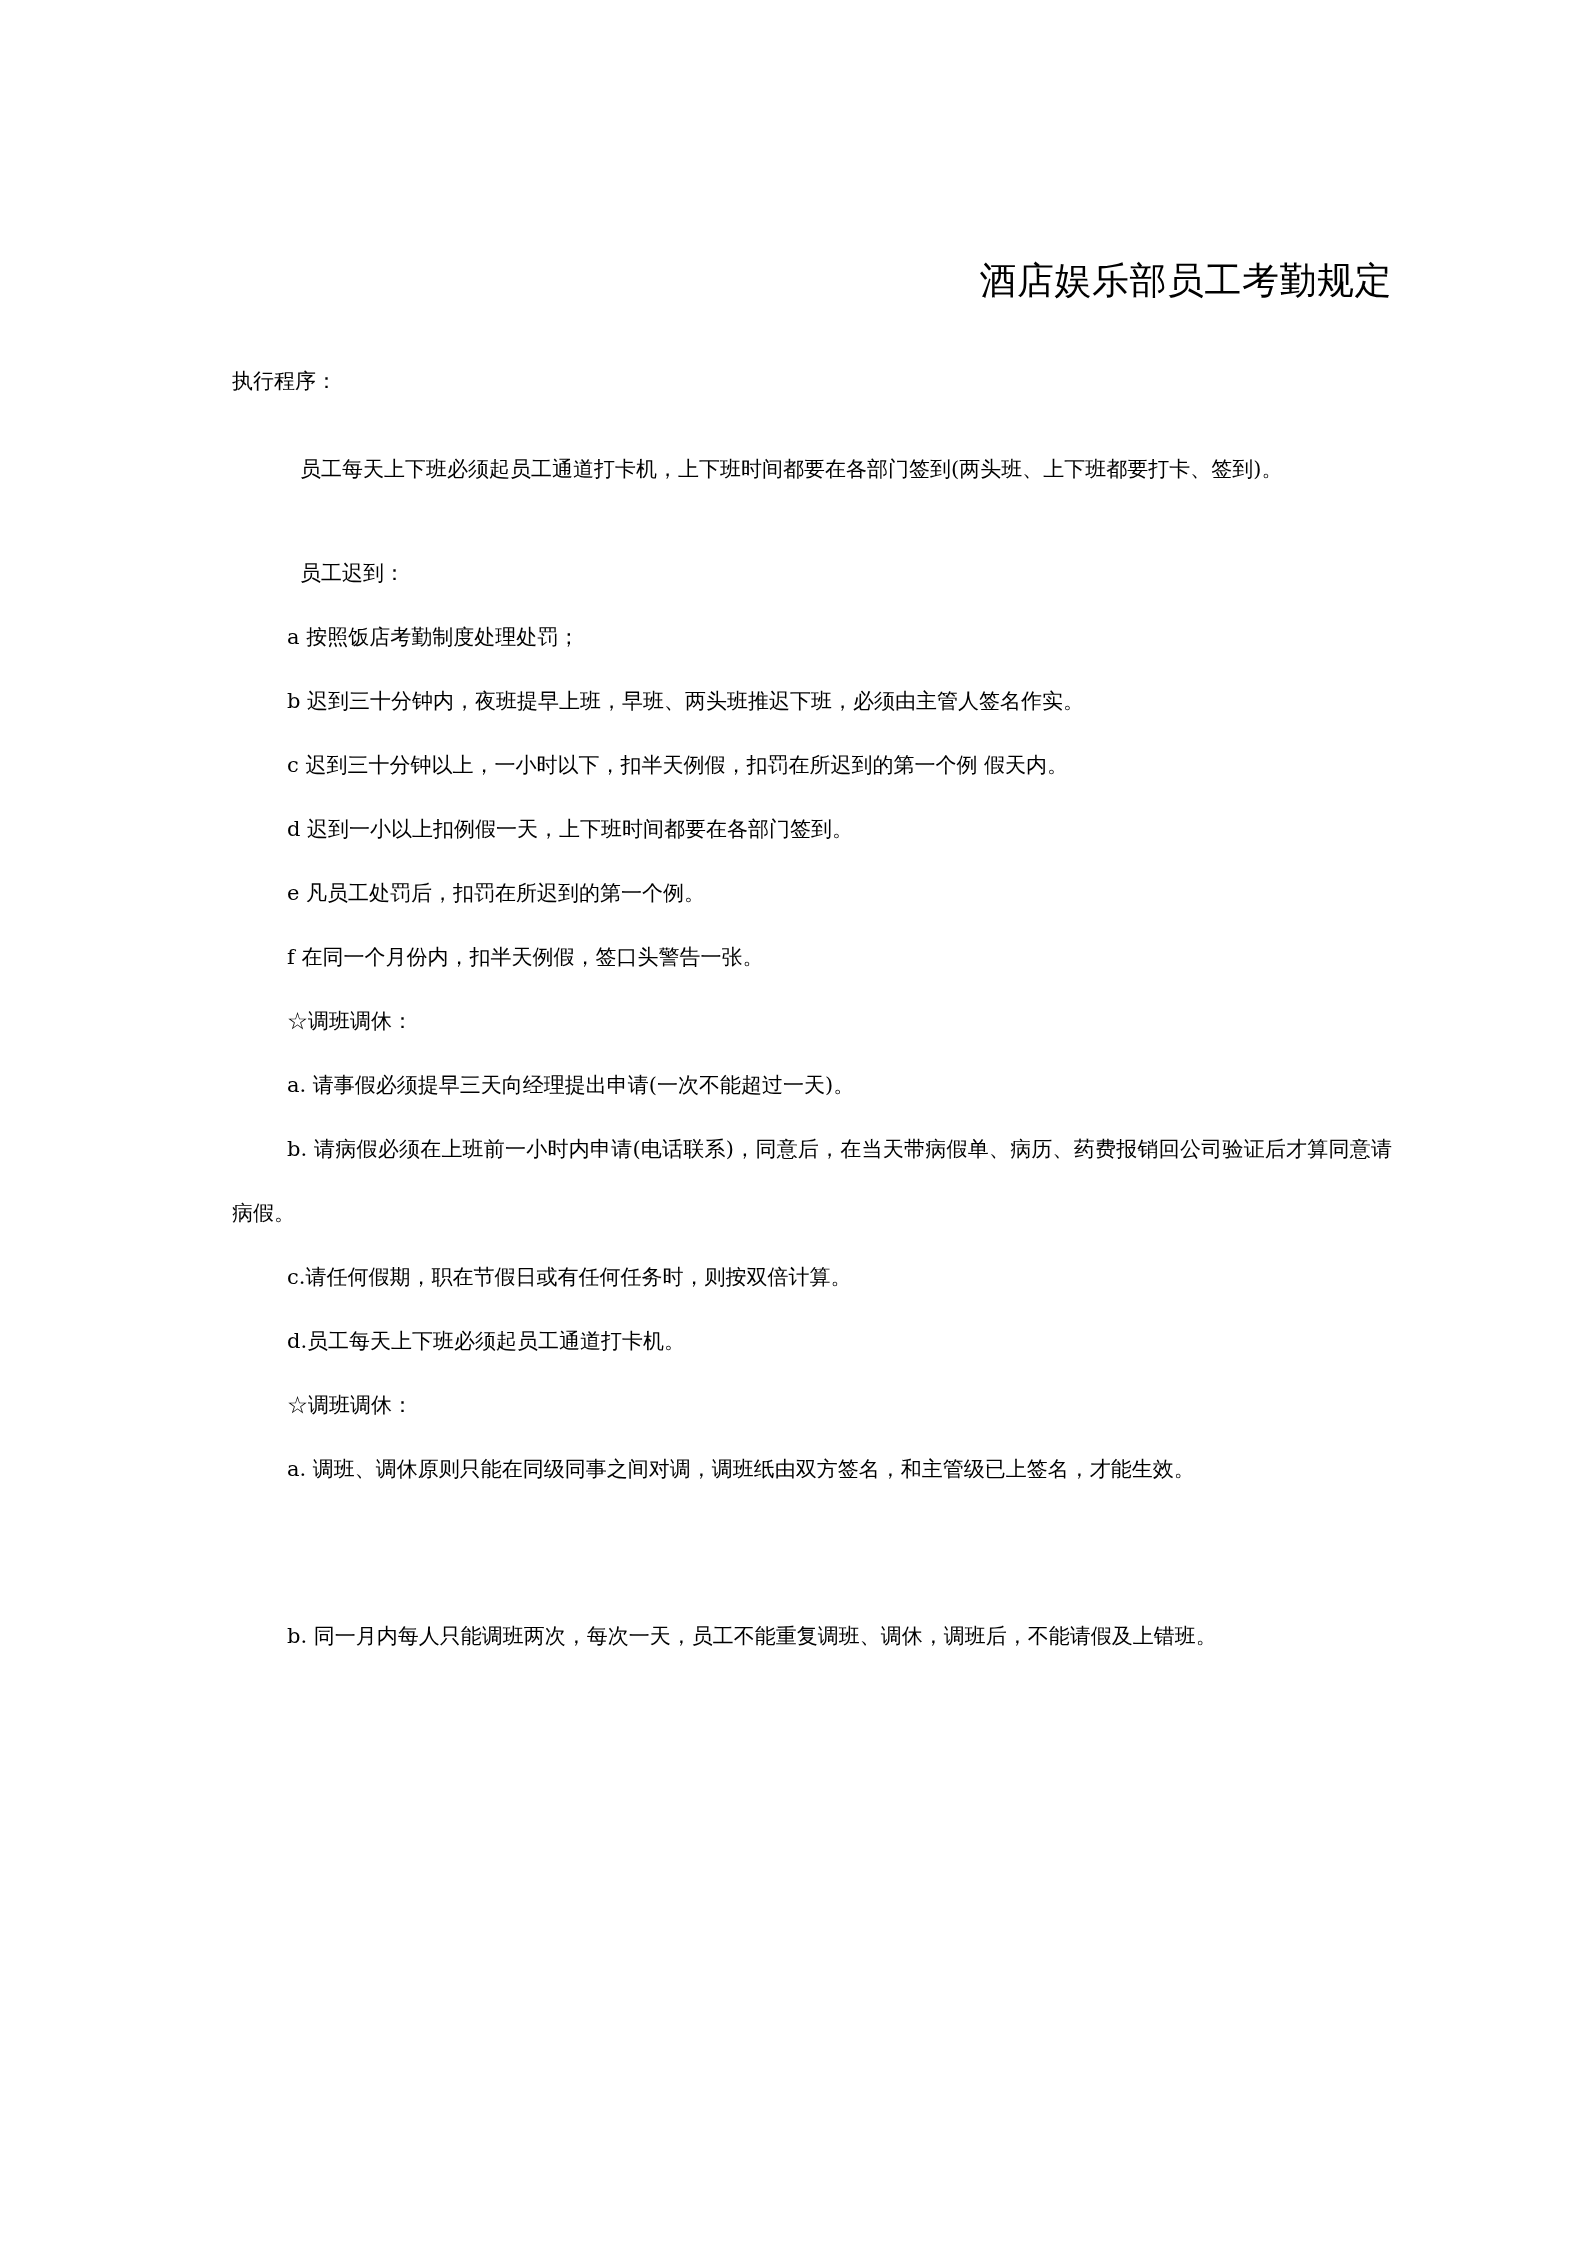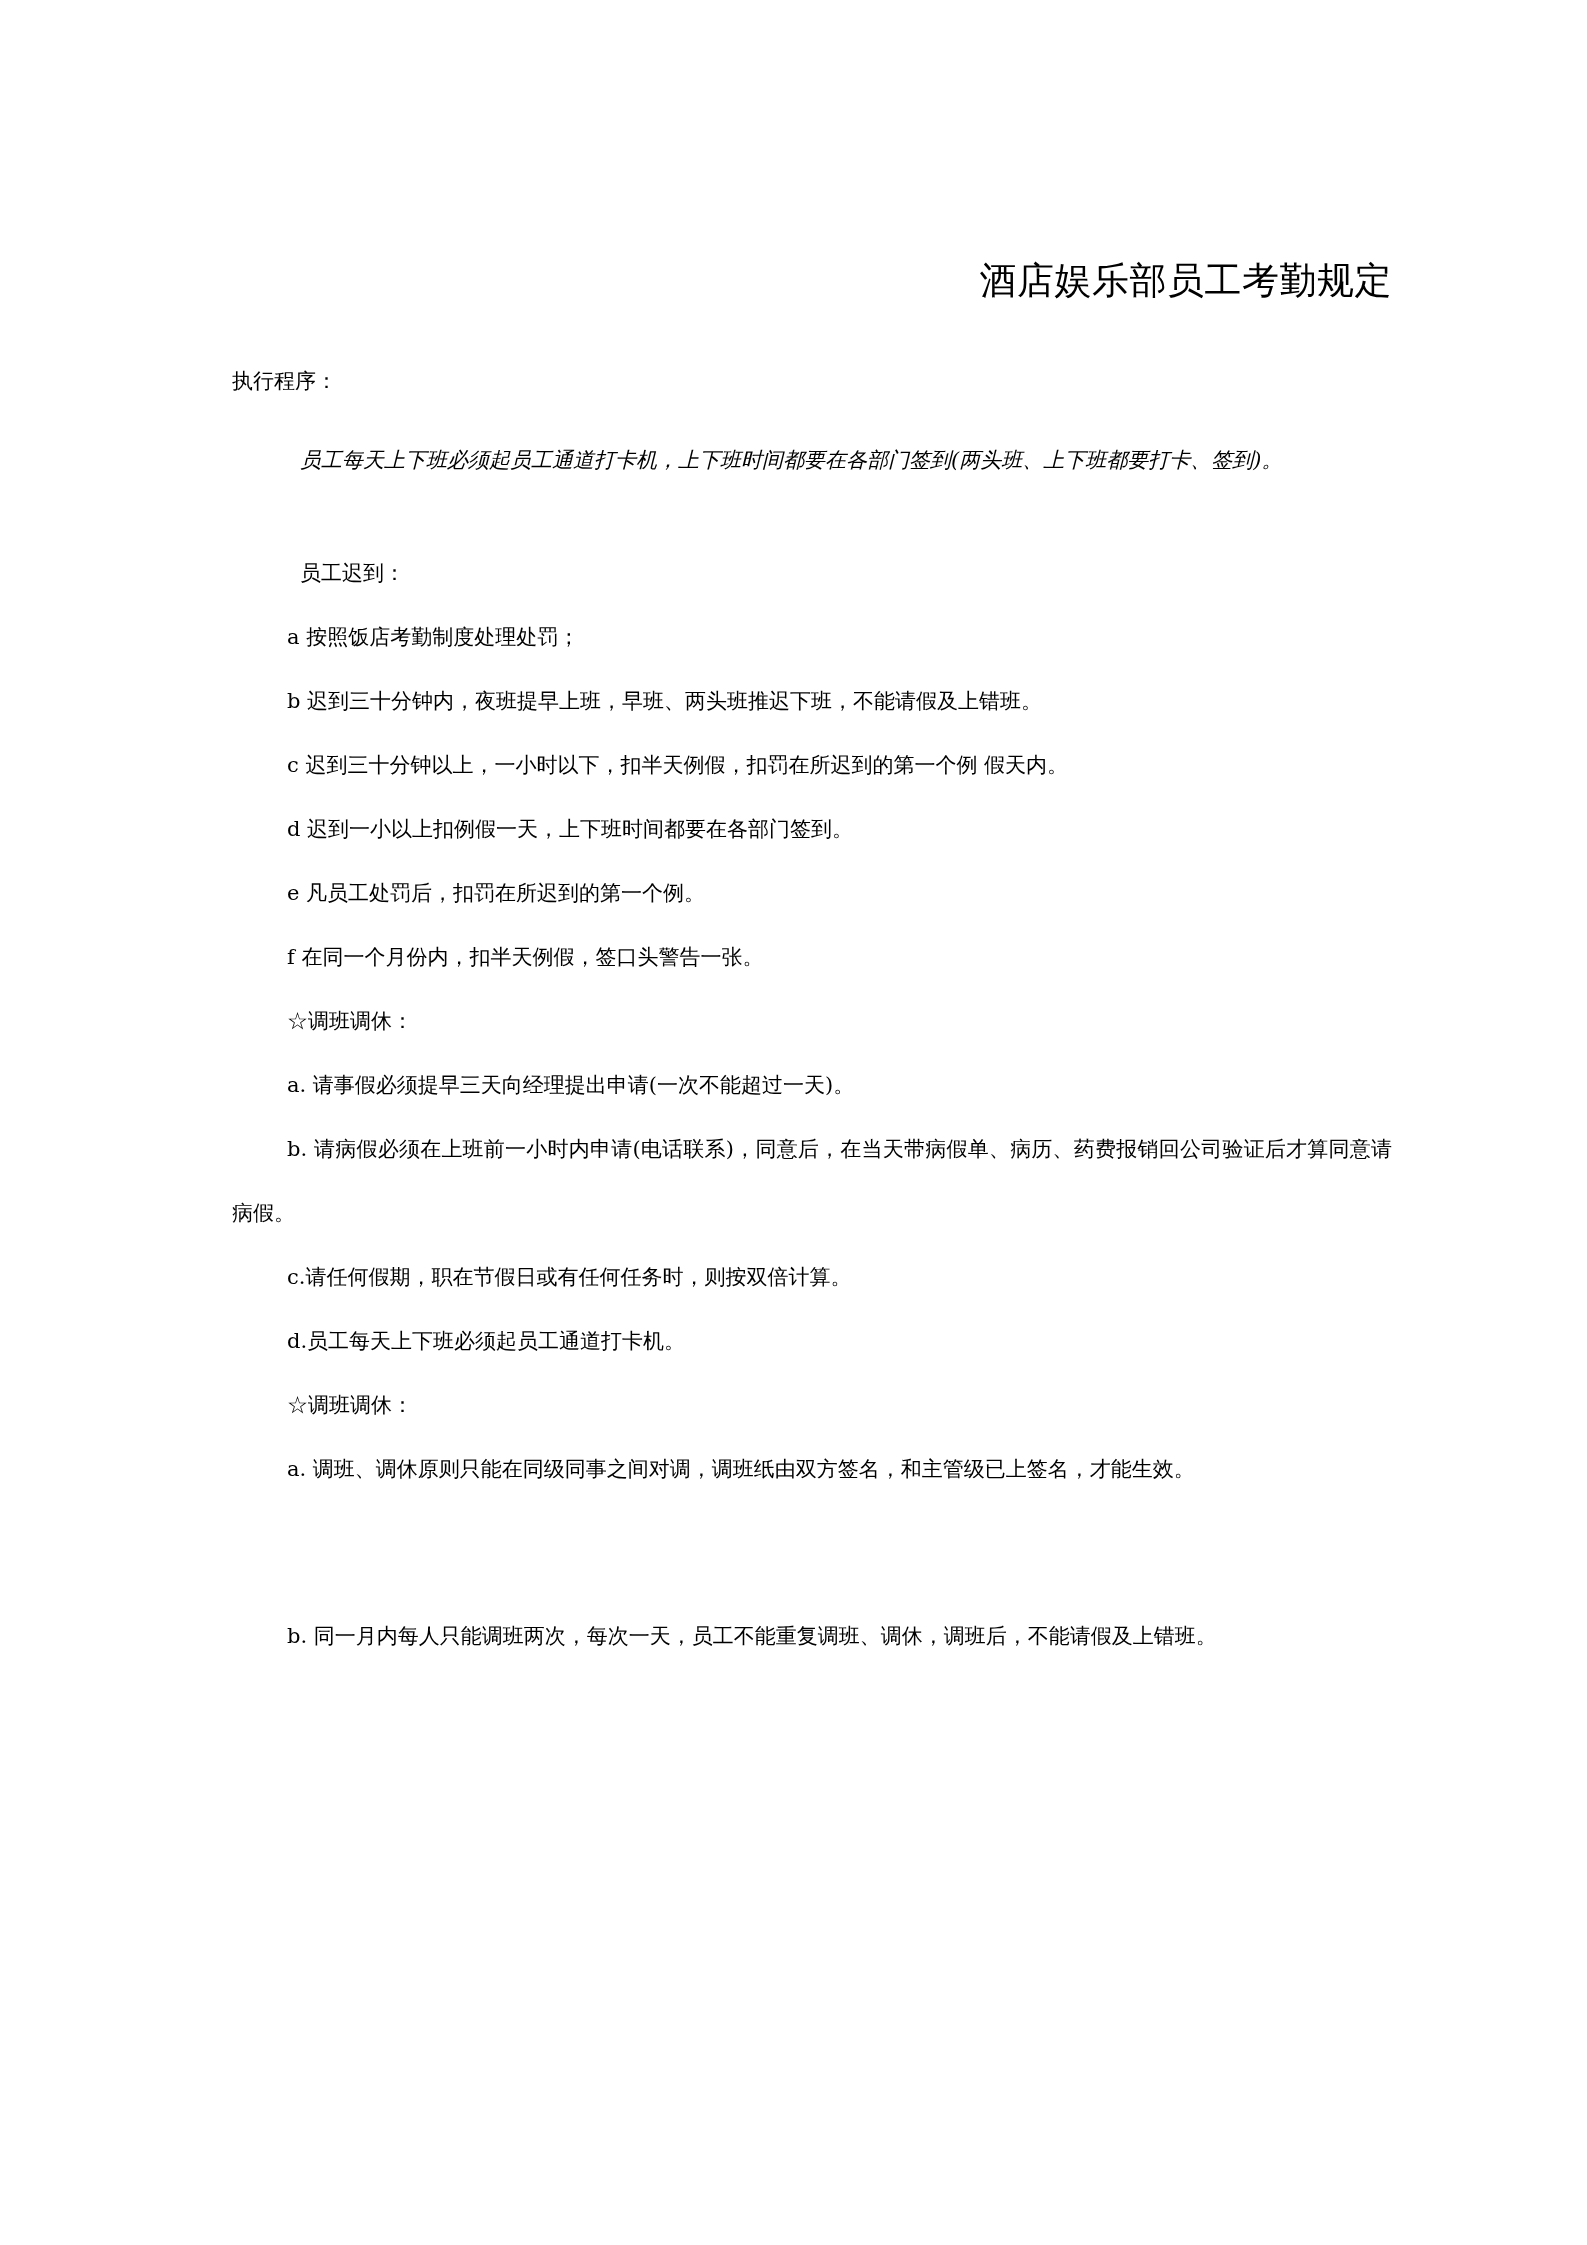--- a/index.html
+++ b/index.html
@@ -56,21 +56,21 @@
     line-height: 64px;
     font-family: "DejaVu Serif", "Liberation Serif", serif;
     text-align: justify;
     text-justify: inter-ideograph;
     white-space: pre-wrap;
     margin: 0;
   }
 
   
   .p-exec      { top: 349px; }
-  .p-b1        { top: 428px; font-style: italic; }
+  .p-b1        { top: 437px; }
   .p-b2        { top: 541px; }
   .p-a         { top: 605px; }
   .p-b         { top: 669px; }
   .p-c         { top: 733px; }
   .p-d         { top: 797px; }
   .p-e         { top: 861px; }
   .p-f         { top: 925px; }
   .p-leave-h   { top: 989px; }
   .p-la        { top: 1053px; }
   .p-lb        { top: 1117px; }
@@ -91,21 +91,21 @@
     <h1 class="doc-title">酒店娱乐部员工考勤规定</h1>
 
     <p class="para p-exec">执行程序：</p>
 
     <p class="para p-b1 ind-2">员工每天上下班必须起员工通道打卡机，上下班时间都要在各部门签到(两头班、上下班都要打卡、签到)。</p>
 
     <p class="para p-b2 ind-2">员工迟到：</p>
 
     <p class="para p-a ind-half" style="text-indent: 55px;">a 按照饭店考勤制度处理处罚；</p>
 
-    <p class="para p-b ind-half" style="text-indent: 55px;">b 迟到三十分钟内，夜班提早上班，早班、两头班推迟下班，不能请假及上错班。</p>
+    <p class="para p-b ind-half" style="text-indent: 55px;">b 迟到三十分钟内，夜班提早上班，早班、两头班推迟下班，必须由主管人签名作实。</p>
 
     <p class="para p-c ind-half" style="text-indent: 55px;">c 迟到三十分钟以上，一小时以下，扣半天例假，扣罚在所迟到的第一个例 假天内。</p>
 
     <p class="para p-d ind-half" style="text-indent: 55px;">d 迟到一小以上扣例假一天，上下班时间都要在各部门签到。</p>
 
     <p class="para p-e ind-half" style="text-indent: 55px;">e 凡员工处罚后，扣罚在所迟到的第一个例。</p>
 
     <p class="para p-f ind-half" style="text-indent: 55px;">f 在同一个月份内，扣半天例假，签口头警告一张。</p>
 
     <p class="para p-leave-h" style="text-indent: 55px;">☆调班调休：</p>

